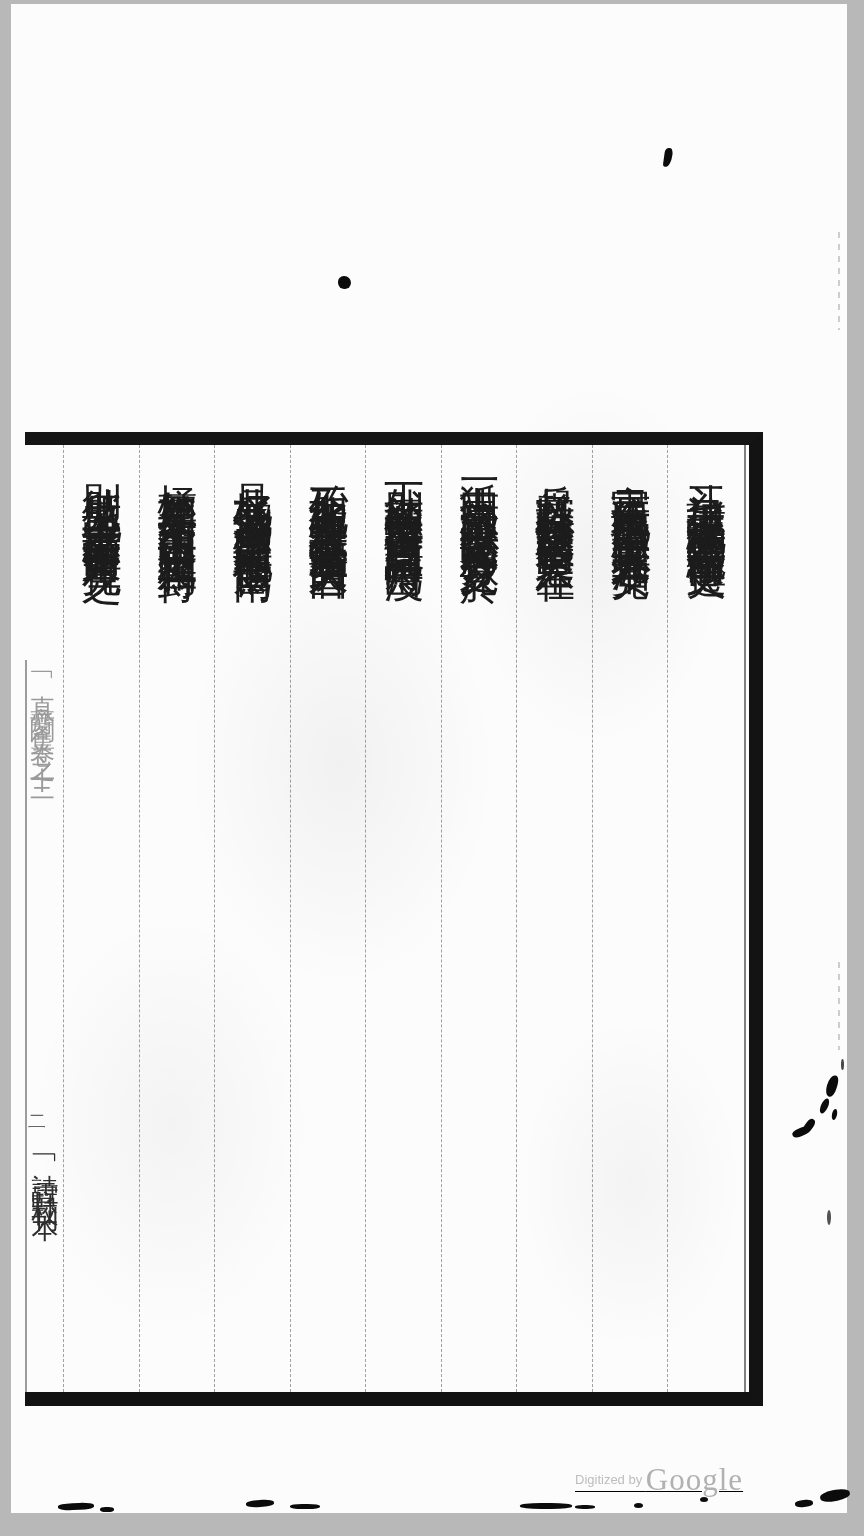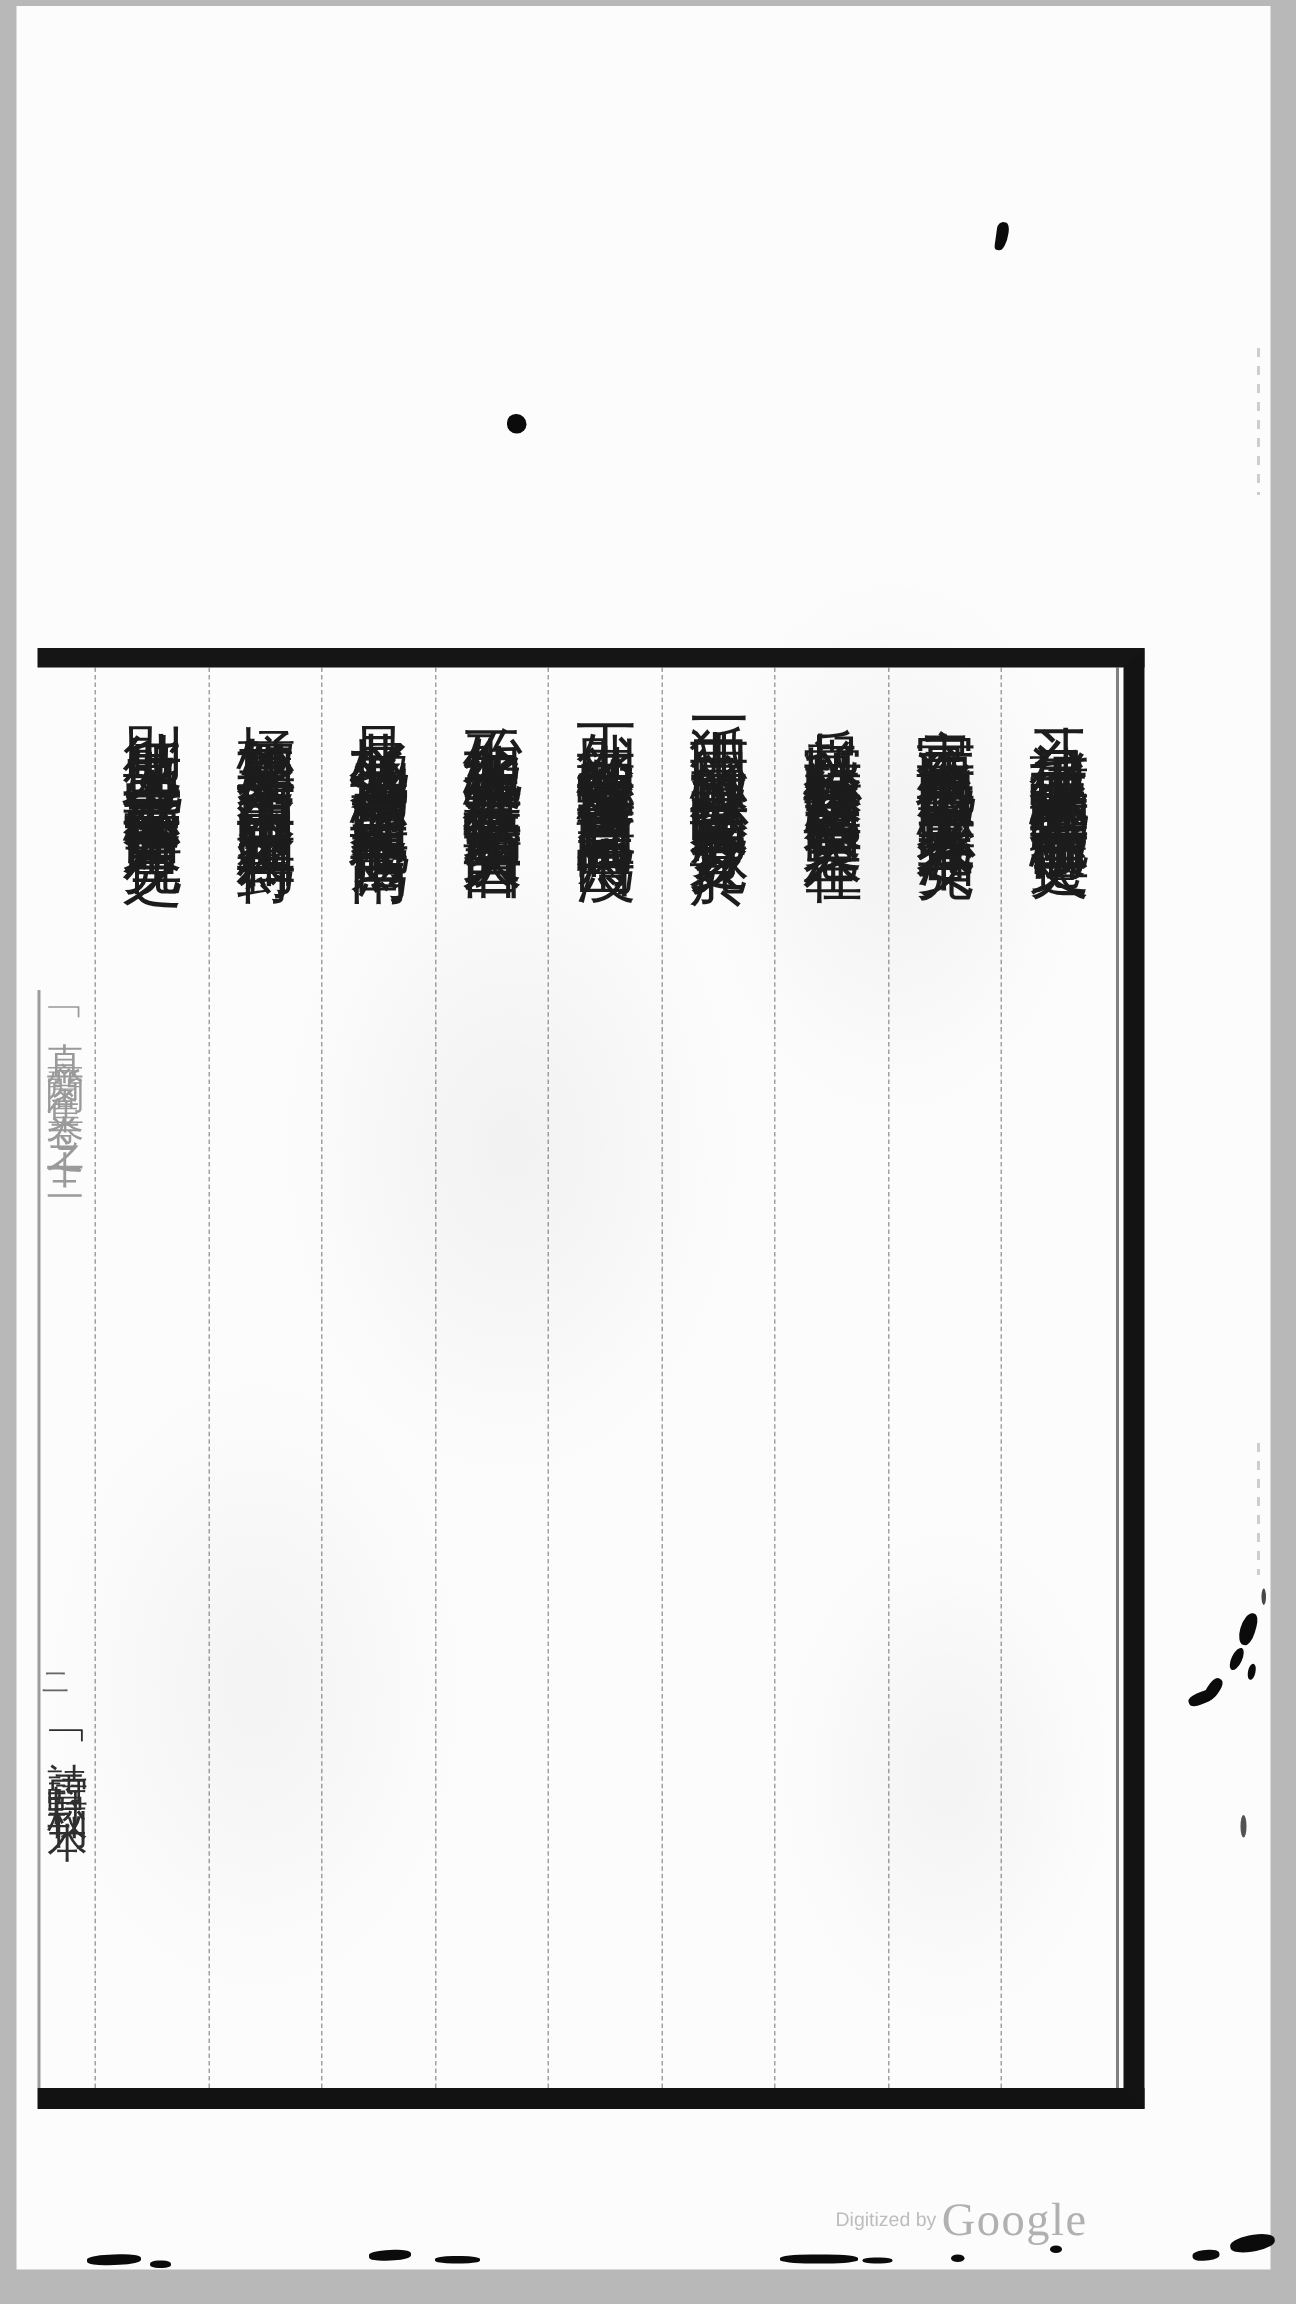--- a/index.html
+++ b/index.html
@@ -17,21 +17,21 @@
   .cols{position:absolute;left:38px;right:6px;top:0;bottom:0;display:flex;flex-direction:row-reverse;}
   .col{flex:1;display:flex;justify-content:center;border-left:1px dashed rgba(70,70,70,.5);}
   .vtext{writing-mode:vertical-rl;text-orientation:upright;font-size:40px;line-height:1;
     letter-spacing:4px;color:#1c1c1c;padding-top:7px;}
   .margin-col{position:absolute;left:0;top:0;bottom:0;width:38px;}
   .margin-title{position:absolute;left:5px;top:218px;writing-mode:vertical-rl;text-orientation:upright;
     font-size:25px;line-height:1;letter-spacing:12px;color:#9a9a9a;filter:blur(0.5px);}
   .margin-pagenum{position:absolute;left:3px;top:664px;font-size:18px;color:#666;}
   .margin-pub{position:absolute;left:6px;top:700px;writing-mode:vertical-rl;text-orientation:upright;
     font-size:27px;line-height:1;letter-spacing:8px;color:#2e2e2e;}
-  .wm{position:absolute;left:546px;top:1458px;white-space:nowrap;}
+  .wm{position:absolute;left:564px;top:1458px;white-space:nowrap;text-decoration:underline;}
   .wm-small{font-family:"Liberation Sans","DejaVu Sans",sans-serif;font-size:13px;color:#bdbdbd;vertical-align:6px;}
   .wm-google{font-family:"Liberation Serif","DejaVu Serif",serif;font-size:31px;color:#b1b1b1;letter-spacing:1px;}
   .art{position:absolute;background:#0b0b0b;border-radius:50%;}
   .dash-line{position:absolute;width:2px;background:repeating-linear-gradient(to bottom,#777 0 6px,transparent 6px 12px);opacity:.35;}
 </style>
 </head>
 <body>
 
 <div class="page">
   <div class="texture"></div>

